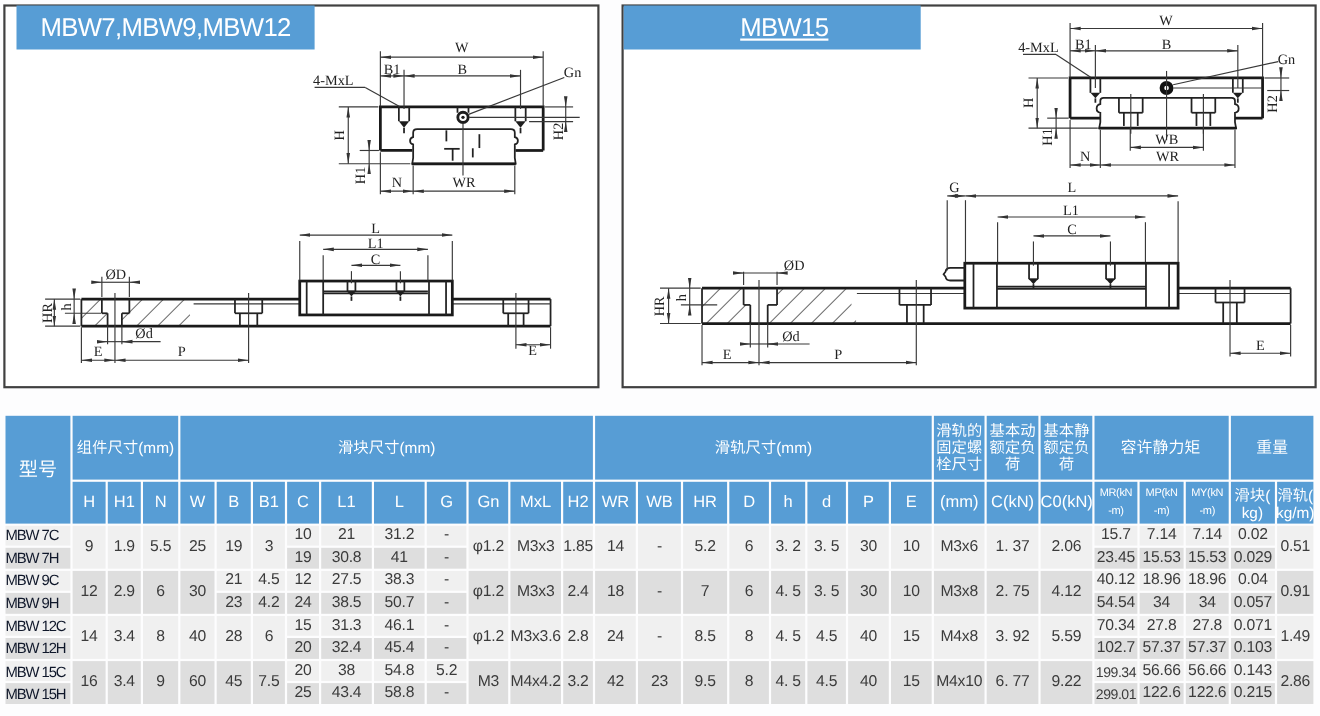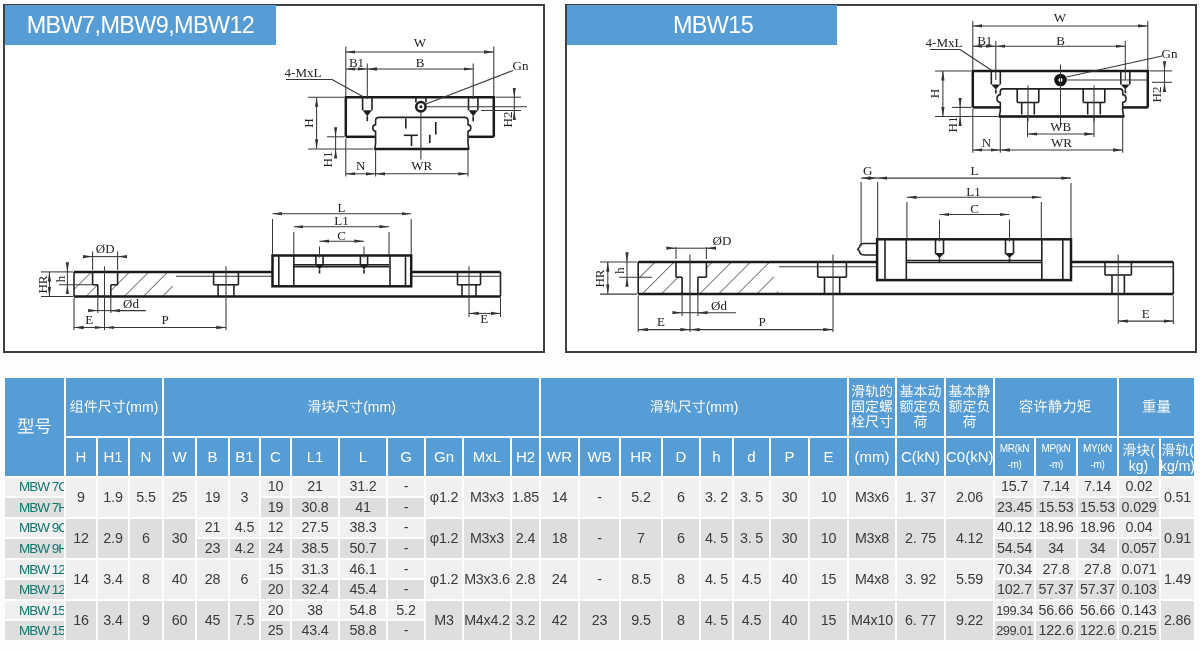--- a/index.html
+++ b/index.html
@@ -1,29 +1,29 @@
 <!DOCTYPE html>
 <html><head><meta charset="utf-8"><style>
 * { margin:0; padding:0; box-sizing:border-box; }
 body { width:1200px; height:651px; position:relative; background:#fdfdfe; font-family:"Liberation Sans", sans-serif; overflow:hidden; }
 .panel { position:absolute; border:2px solid #404040; background:#fff; }
 #p1 { left:3px; top:4px; width:542px; height:349px; }
 #p2 { left:565px; top:4px; width:632px; height:349px; }
 .tbar { position:absolute; background:#579dd5; color:#fff; font-size:23.4px; letter-spacing:-0.6px; text-align:center; line-height:40px; height:40px; }
-#t1 { left:5px; top:5px; width:271px; }
-#t2 { left:567px; top:5px; width:270px; text-indent:22px; }
+#t1 { left:15px; top:5px; width:271px; }
+#t2 { left:567px; top:5px; width:270px; text-indent:22px;text-decoration:underline; }
 #ov { position:absolute; left:0; top:0; }
 table { position:absolute; left:3px; top:375.6px; width:1193px; border-collapse:separate; border-spacing:2px; table-layout:fixed; }
 th { background:#579dd5; font-weight:normal; white-space:nowrap; overflow:hidden; }
 td { font-size:14.3px; letter-spacing:-0.2px; color:#3b3b3b; text-align:center; vertical-align:middle; white-space:nowrap; overflow:hidden; line-height:17px; }
 td.sm { font-size:12.8px; letter-spacing:-0.4px;margin-left:28px; }
 tr.h1 th { height:58px; }
 tr.h2 th { height:38px; font-size:15px; color:#fff; }
 tr.h2 th.two { font-size:10px; letter-spacing:-0.3px; line-height:15.5px; }
-td.model { text-align:left; padding-left:14px; font-size:13.5px; letter-spacing:-1px; color:#0f766e; }
+td.model { text-align:left; padding-left:0; font-size:13.5px; letter-spacing:-1px; color:#0f172a; }
 tbody tr { height:18.56px; }
 .lg { background:#f0f0f0; }
 .dk { background:#dedede; }
 .t1 { stroke:#383838; stroke-width:1.05; fill:none; }
 .t15 { stroke:#222; stroke-width:1.6; fill:none; }
 .t2 { stroke:#1a1a1a; stroke-width:2.5; fill:none; }
 .dl { font-family:"Liberation Serif", serif; font-size:13px; fill:#222; text-anchor:middle; }
 </style></head>
 <body>
 <div class="panel" id="p1"></div>

